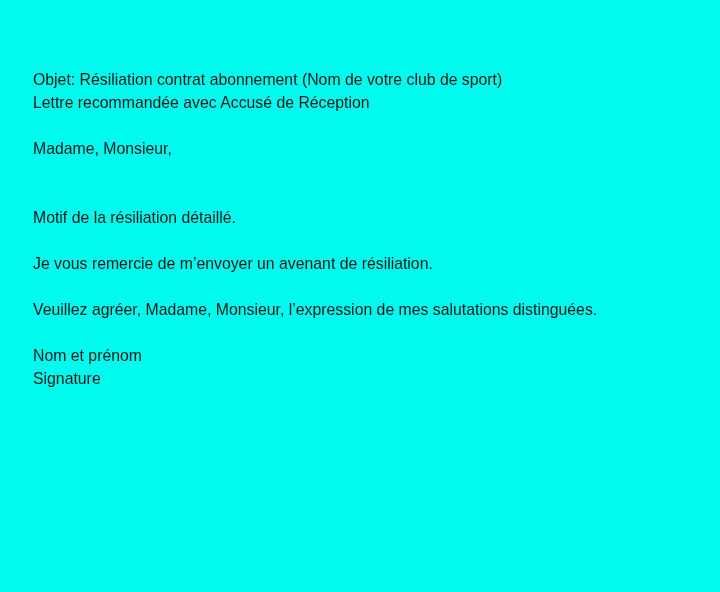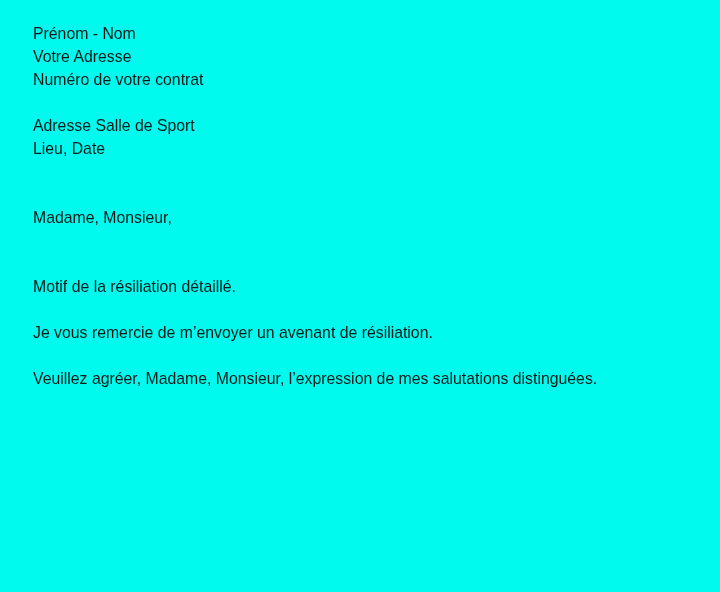--- a/index.html
+++ b/index.html
@@ -24,34 +24,33 @@
     transform: scaleX(0.93);
     transform-origin: left center;
     height: 23px;
   }
   .gap { height: 23px; display: block; }
 </style>
 </head>
 <body>
 
 <div class="letter">
-  <div>
-    <span class="line">Prénom - Nom</span>
-    <span class="line">Votre Adresse</span>
-    <span class="line">Numéro de votre contrat</span>
-  </div>
+  <span class="gap"></span>
   <span class="gap"></span>
   <div>
-    <span class="line">Adresse Salle de Sport</span>
-    <span class="line">Lieu, Date</span>
+    <span class="line">Objet: Résiliation contrat abonnement (Nom de votre club de sport)</span>
+    <span class="line">Lettre recommandée avec Accusé de Réception</span>
   </div>
-  <span class="gap"></span>
   <span class="gap"></span>
   <span class="line">Madame, Monsieur,</span>
   <span class="gap"></span>
   <span class="gap"></span>
   <span class="line">Motif de la résiliation détaillé.</span>
   <span class="gap"></span>
   <span class="line">Je vous remercie de m’envoyer un avenant de résiliation.</span>
   <span class="gap"></span>
   <span class="line">Veuillez agréer, Madame, Monsieur, l’expression de mes salutations distinguées.</span>
   <span class="gap"></span>
+  <div>
+    <span class="line">Nom et prénom</span>
+    <span class="line">Signature</span>
+  </div>
 </div>
 
 </body></html>

